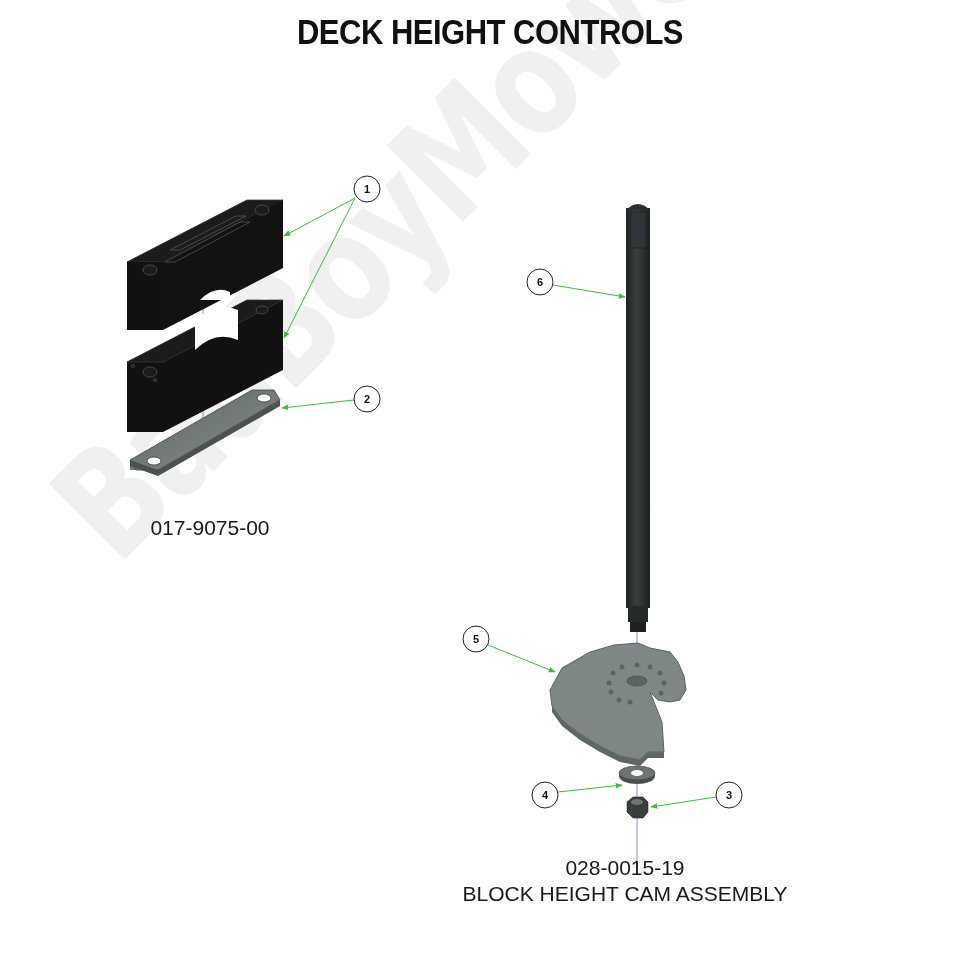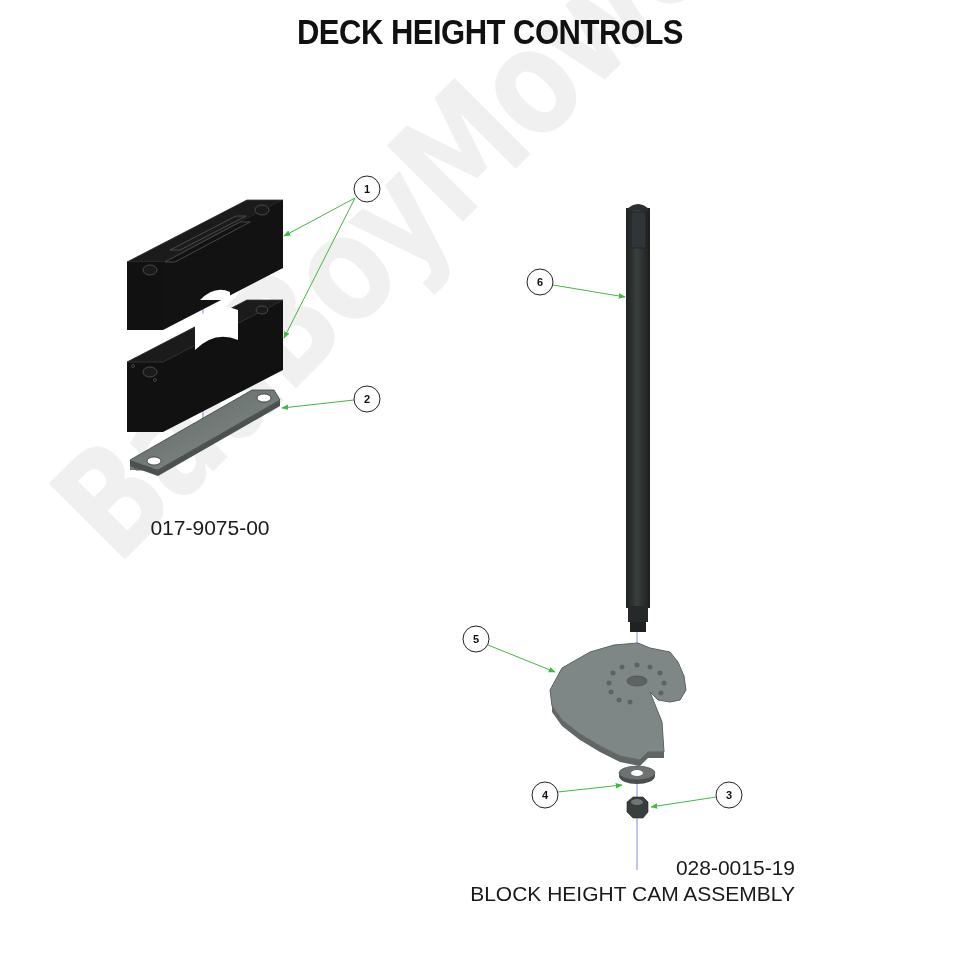--- a/index.html
+++ b/index.html
@@ -166,16 +166,16 @@
       <circle cx="729" cy="795" r="13" fill="#fff" stroke="#222" stroke-width="1"></circle>
       <text x="729" y="799" text-anchor="middle" class="callout-num">3</text>
     </g>
   </g>
 </svg>
 
 <div class="caption" style="left:60px; top:515px; width:300px;">
   <span>017-9075-00</span>
 </div>
 
-<div class="caption" style="left:455px; top:855px; width:340px;text-align:right;">
+<div class="caption" style="left:455px; top:855px; width:340px;">
   <span>028-0015-19</span>
   <span>BLOCK HEIGHT CAM ASSEMBLY</span>
 </div>
 
 </body></html>

